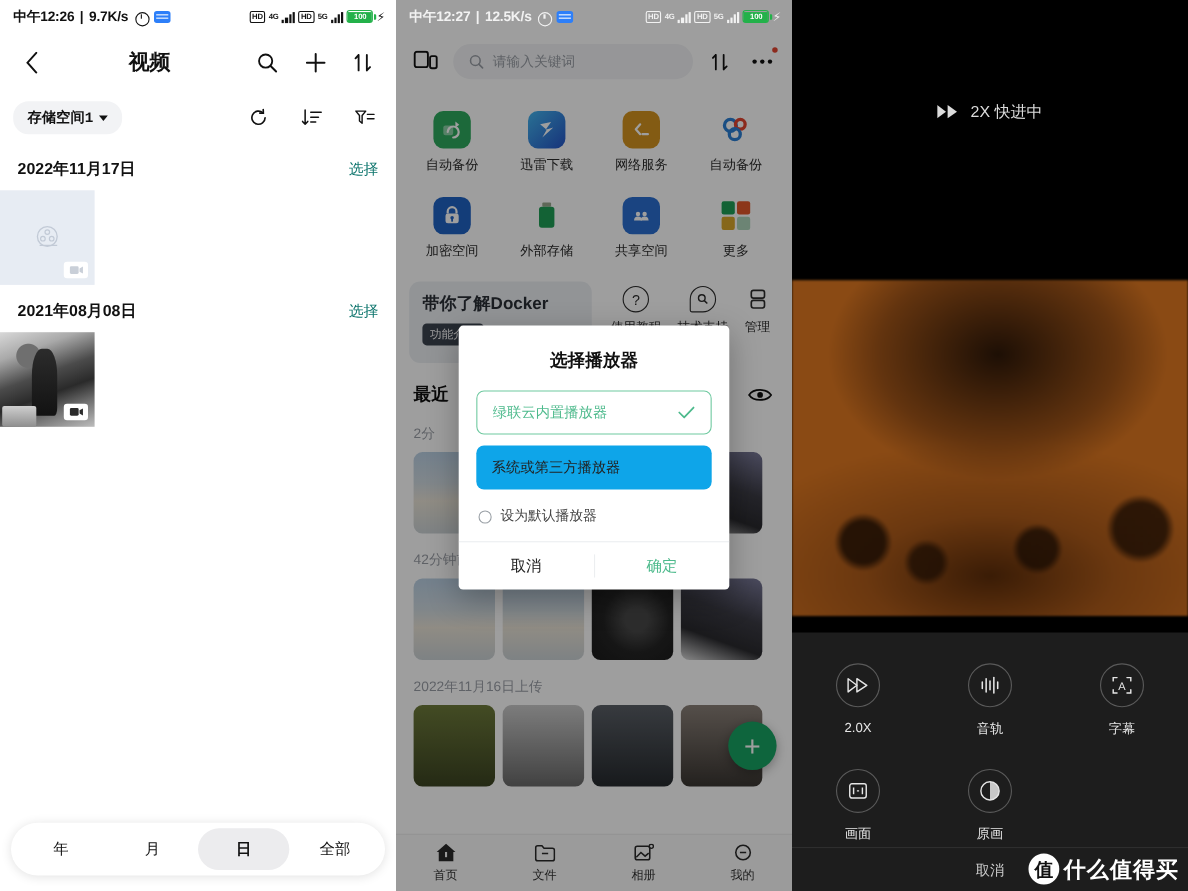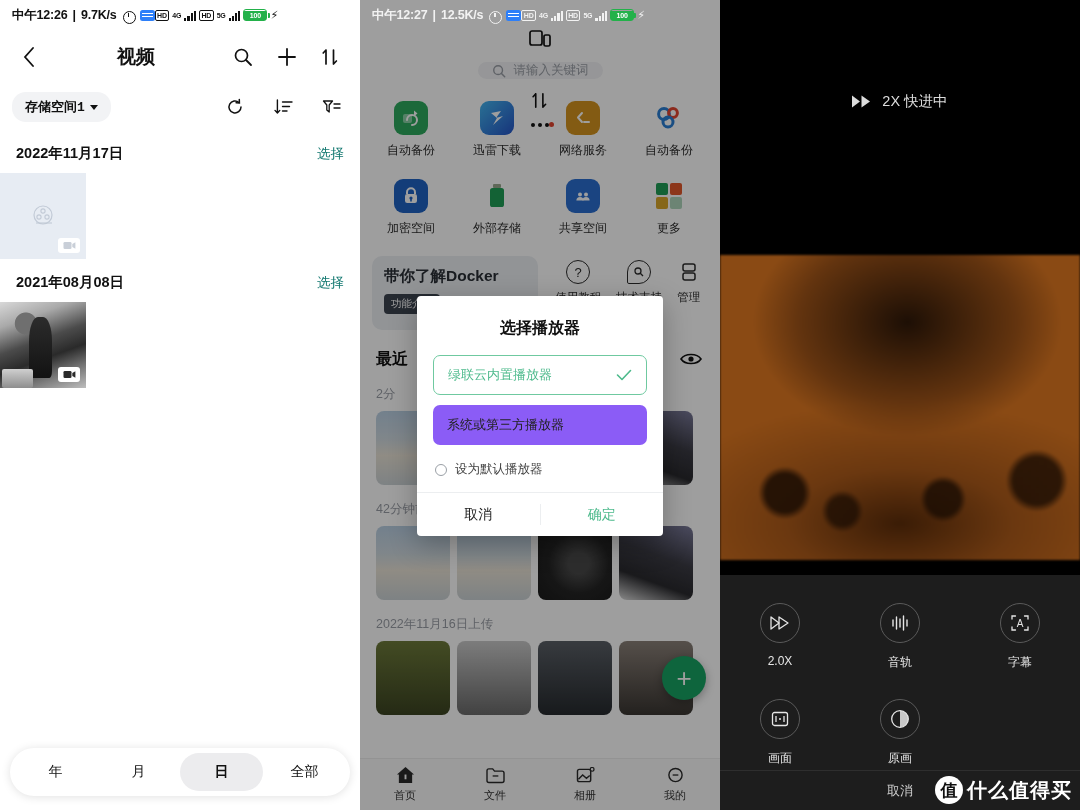--- a/index.html
+++ b/index.html
@@ -8,21 +8,21 @@
     background: #000;
     font-family: "Liberation Sans", "DejaVu Sans", sans-serif;
     overflow: hidden;
   }
   .screens { display: flex; width: 1080px; height: 810px; }
   .panel { width: 360px; height: 810px; position: relative; overflow: hidden; }
 
   
   .statusbar {
     height: 30px; display: flex; align-items: center;
-    justify-content: flex-start; padding: 0 10px 0 12px;
+    justify-content: space-between; padding: 0 10px 0 12px;
     font-size: 12.5px; font-weight: bold; letter-spacing: -.2px;
   }
   .sb-left { display: flex; align-items: center; gap: 5px; }
   .sb-right { display: flex; align-items: center; gap: 3px; }
   .alarm-ico { width: 13px; height: 13px; position: relative; display:inline-block; }
   .alarm-ico::before{
     content:""; position:absolute; left:1px; top:2px; width:11px; height:11px;
     border:1.6px solid currentColor; border-radius:50%;
   }
   .alarm-ico::after{
@@ -118,21 +118,21 @@
   .seg { flex:1; text-align:center; font-size:14px; padding:10px 0; border-radius:20px; }
   .seg.active { background:#ececee; font-weight:bold; }
 
   
   #p2 { background:#6f6f6f; color:#e8e8e8; }
   #p2 .dim { position:absolute; inset:0; background:rgba(0,0,0,.38); z-index:5; pointer-events:none;}
   #p2 .statusbar { color:#f2f2f2; position:relative; z-index:6;}
   #p2 .hd-ico { border:1.2px solid #f2f2f2; color:#f2f2f2; }
   #p2 .bars i { background:#f2f2f2; }
   .p2-app { position:absolute; inset:0; background:#fff; color:#111; }
-  .p2-head { height:52px; display:flex; align-items:center; gap:12px; padding:0 14px; margin-top:30px;flex-direction:column;}
+  .p2-head { height:52px; display:flex; align-items:center; gap:12px; padding:0 14px; margin-top:30px;}
   .p2-search {
     flex:1; height:32px; background:#f2f3f5; border-radius:16px;
     display:flex; align-items:center; gap:8px; padding:0 14px;
     font-size:12.5px; color:#9a9ea6;
   }
   .grid-apps { padding: 10px 8px 4px 8px; }
   .grid-row { display:flex; }
   .grid-cell { flex:1; display:flex; flex-direction:column; align-items:center; gap:7px; padding:9px 0 11px 0; }
   .app-ico { width:34px; height:34px; border-radius:9px; display:flex; align-items:center; justify-content:center; }
   .app-lbl { font-size:12px; color:#2c2c2c; }
@@ -178,21 +178,21 @@
     top:296px; width:246px; background:#fff; border-radius:4px;
     box-shadow:0 8px 28px rgba(0,0,0,.28); color:#111; overflow:hidden;
   }
   .dlg-title { text-align:center; font-size:16px; font-weight:bold; padding:22px 0 16px 0; }
   .opt {
     margin: 0 16px 10px 16px; height:40px; border-radius:7px;
     display:flex; align-items:center; justify-content:space-between; padding:0 14px;
     font-size:13px;
   }
   .opt.sel { border:1.3px solid #6fc9a0; color:#4dba8c; }
-  .opt.plain { background:#8b5cf6; color:#222; }
+  .opt.plain { background:#0ea5e9; color:#222; }
   .dlg-radio { display:flex; align-items:center; gap:8px; padding: 6px 18px 14px 18px; font-size:12.5px; color:#444;}
   .radio-o { width:12px; height:12px; border:1.4px solid #9aa0a6; border-radius:50%;}
   .dlg-actions { display:flex; border-top:1px solid #eceef0; height:44px; }
   .dlg-btn { flex:1; display:flex; align-items:center; justify-content:center; font-size:14px;}
   .dlg-btn.cancel { color:#222; }
   .dlg-btn.ok { color:#4dba8c; }
   .dlg-div { width:1px; background:#eceef0; margin:11px 0; }
 
   
   #p3 { background:#000; color:#fff; }

